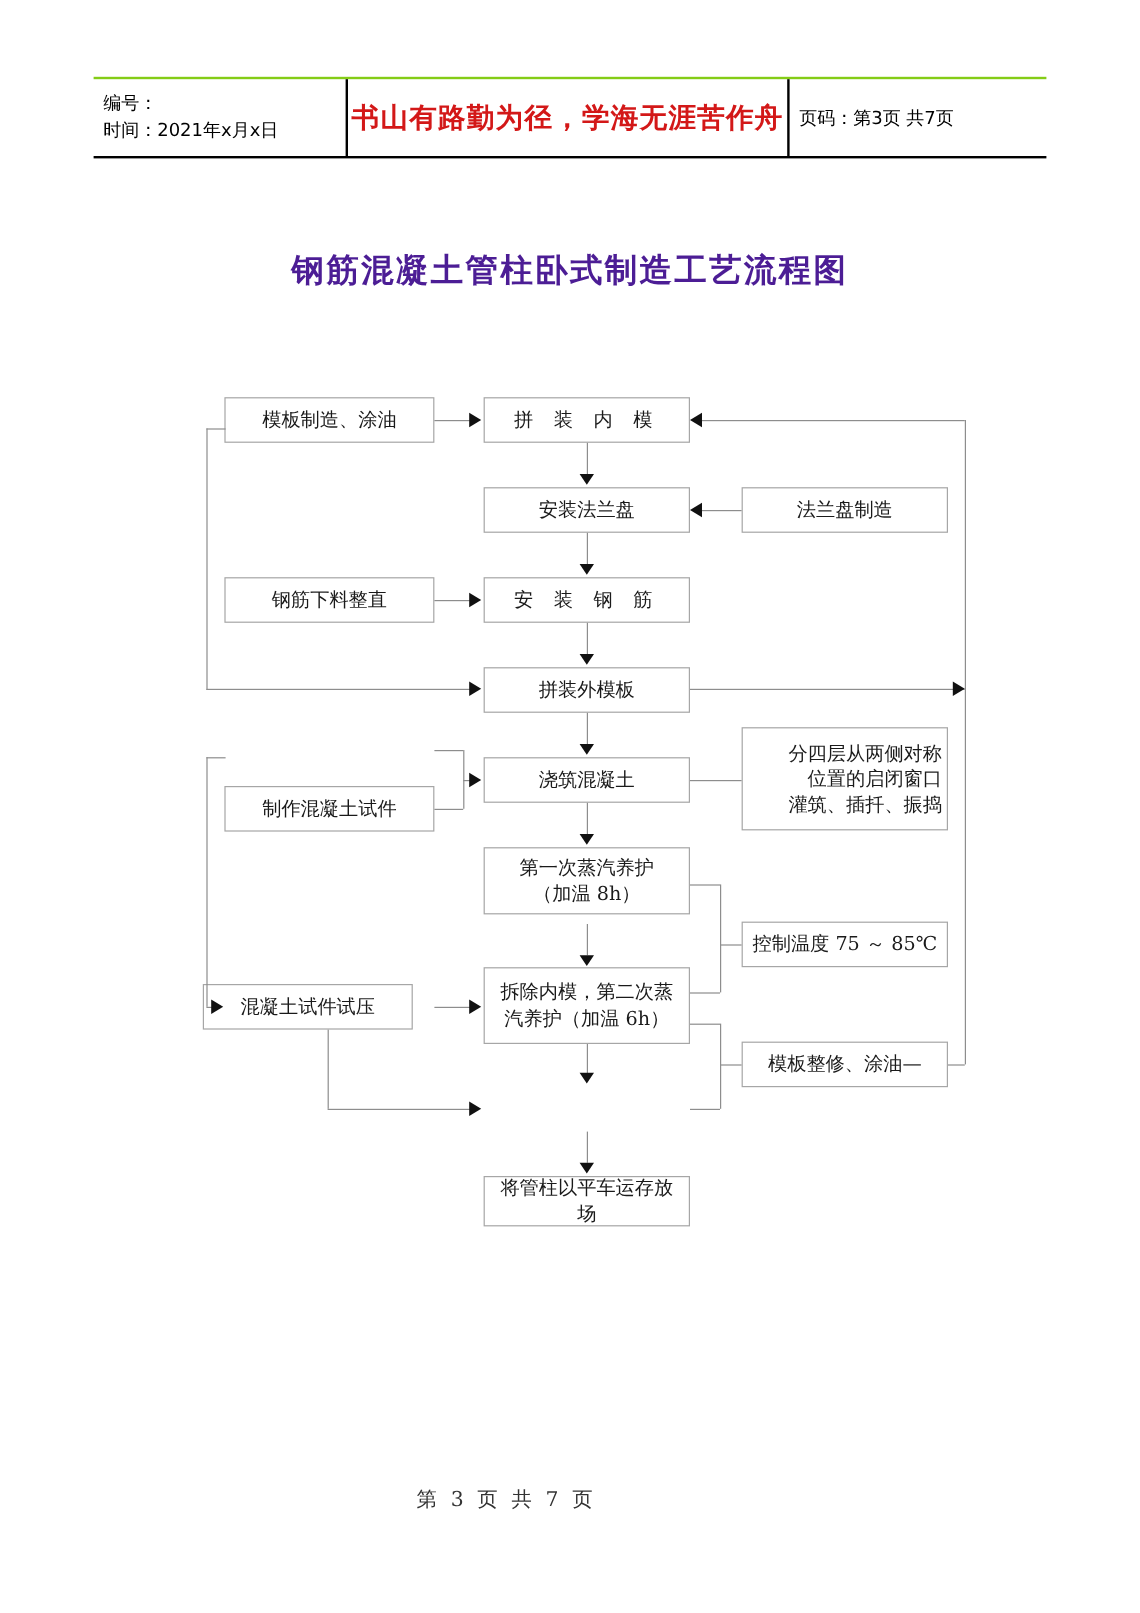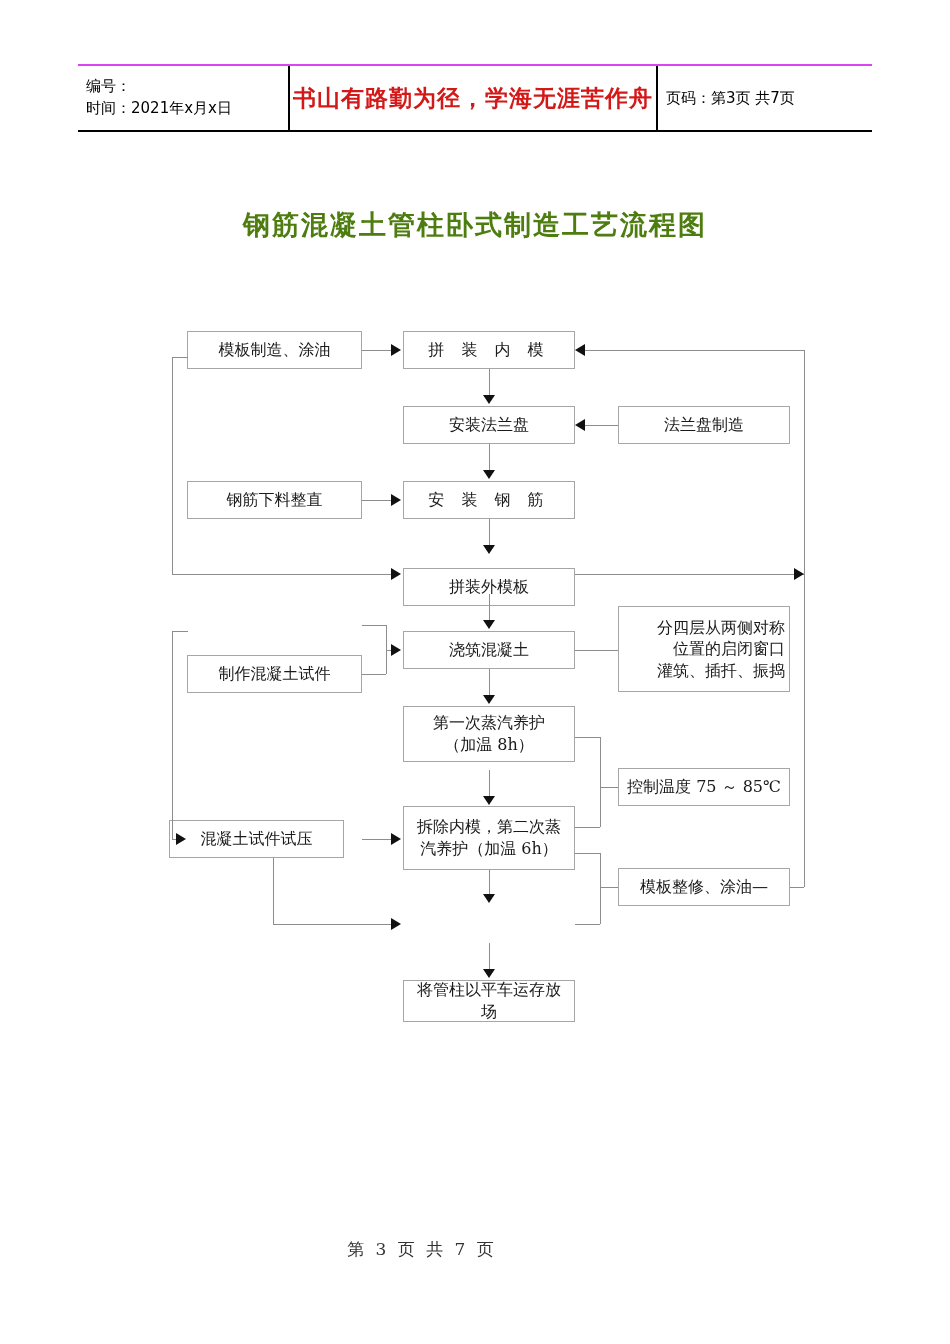--- a/index.html
+++ b/index.html
@@ -8,21 +8,21 @@
     background:#ffffff;
     font-family:"Liberation Serif","DejaVu Serif",serif;
     position:relative;
     overflow:hidden;
   }
   .page{position:absolute;left:0;top:0;width:950px;height:1344px;}
 
   
   .hdr{
     position:absolute;left:78px;top:64px;width:794px;height:68px;
-    border-top:2px solid #d946ef;border-bottom:2px solid #000;
+    border-top:2px solid #84cc16;border-bottom:2px solid #000;
     box-sizing:border-box;
     display:flex;
   }
   .hdr-cell{
     box-sizing:border-box;
     display:flex;flex-direction:column;justify-content:center;
     padding:0 8px;
   }
   .hdr-c1{width:212px;border-right:2px solid #000;}
   .hdr-c2{width:368px;border-right:2px solid #000;align-items:center;justify-content:center;}
@@ -37,21 +37,21 @@
   }
   .hdr-page{
     font-family:"DejaVu Sans","Liberation Sans",sans-serif;
     font-size:15px;color:#000;white-space:nowrap;
   }
 
   
   .title{
     position:absolute;left:0;top:207px;width:950px;text-align:center;
     font-family:"DejaVu Serif","Liberation Serif",serif;
-    font-weight:bold;font-size:27px;letter-spacing:2px;color:#4d7c0f;
+    font-weight:bold;font-size:27px;letter-spacing:2px;color:#4c1d95;
   }
 
   
   .chart{position:absolute;left:0;top:0;width:950px;height:1344px;}
 
   .node{
     position:absolute;
     box-sizing:border-box;
     border:1px solid #a6a6a6;
     background:#fff;
@@ -122,21 +122,21 @@
     </div>
 
     <div class="node" style="left:187px;top:481px;width:175px;height:38px;">
       <span>钢筋下料整直</span>
     </div>
 
     <div class="node" style="left:403px;top:481px;width:172px;height:38px;">
       <span class="sp">安 装 钢 筋</span>
     </div>
 
-    <div class="node" style="left:403px;top:556px;width:172px;height:38px;margin-top:12px;">
+    <div class="node" style="left:403px;top:556px;width:172px;height:38px;">
       <span>拼装外模板</span>
     </div>
 
 
     <div class="node" style="left:187px;top:655px;width:175px;height:38px;">
       <span>制作混凝土试件</span>
     </div>
 
     <div class="node" style="left:403px;top:631px;width:172px;height:38px;">
       <span>浇筑混凝土</span>

